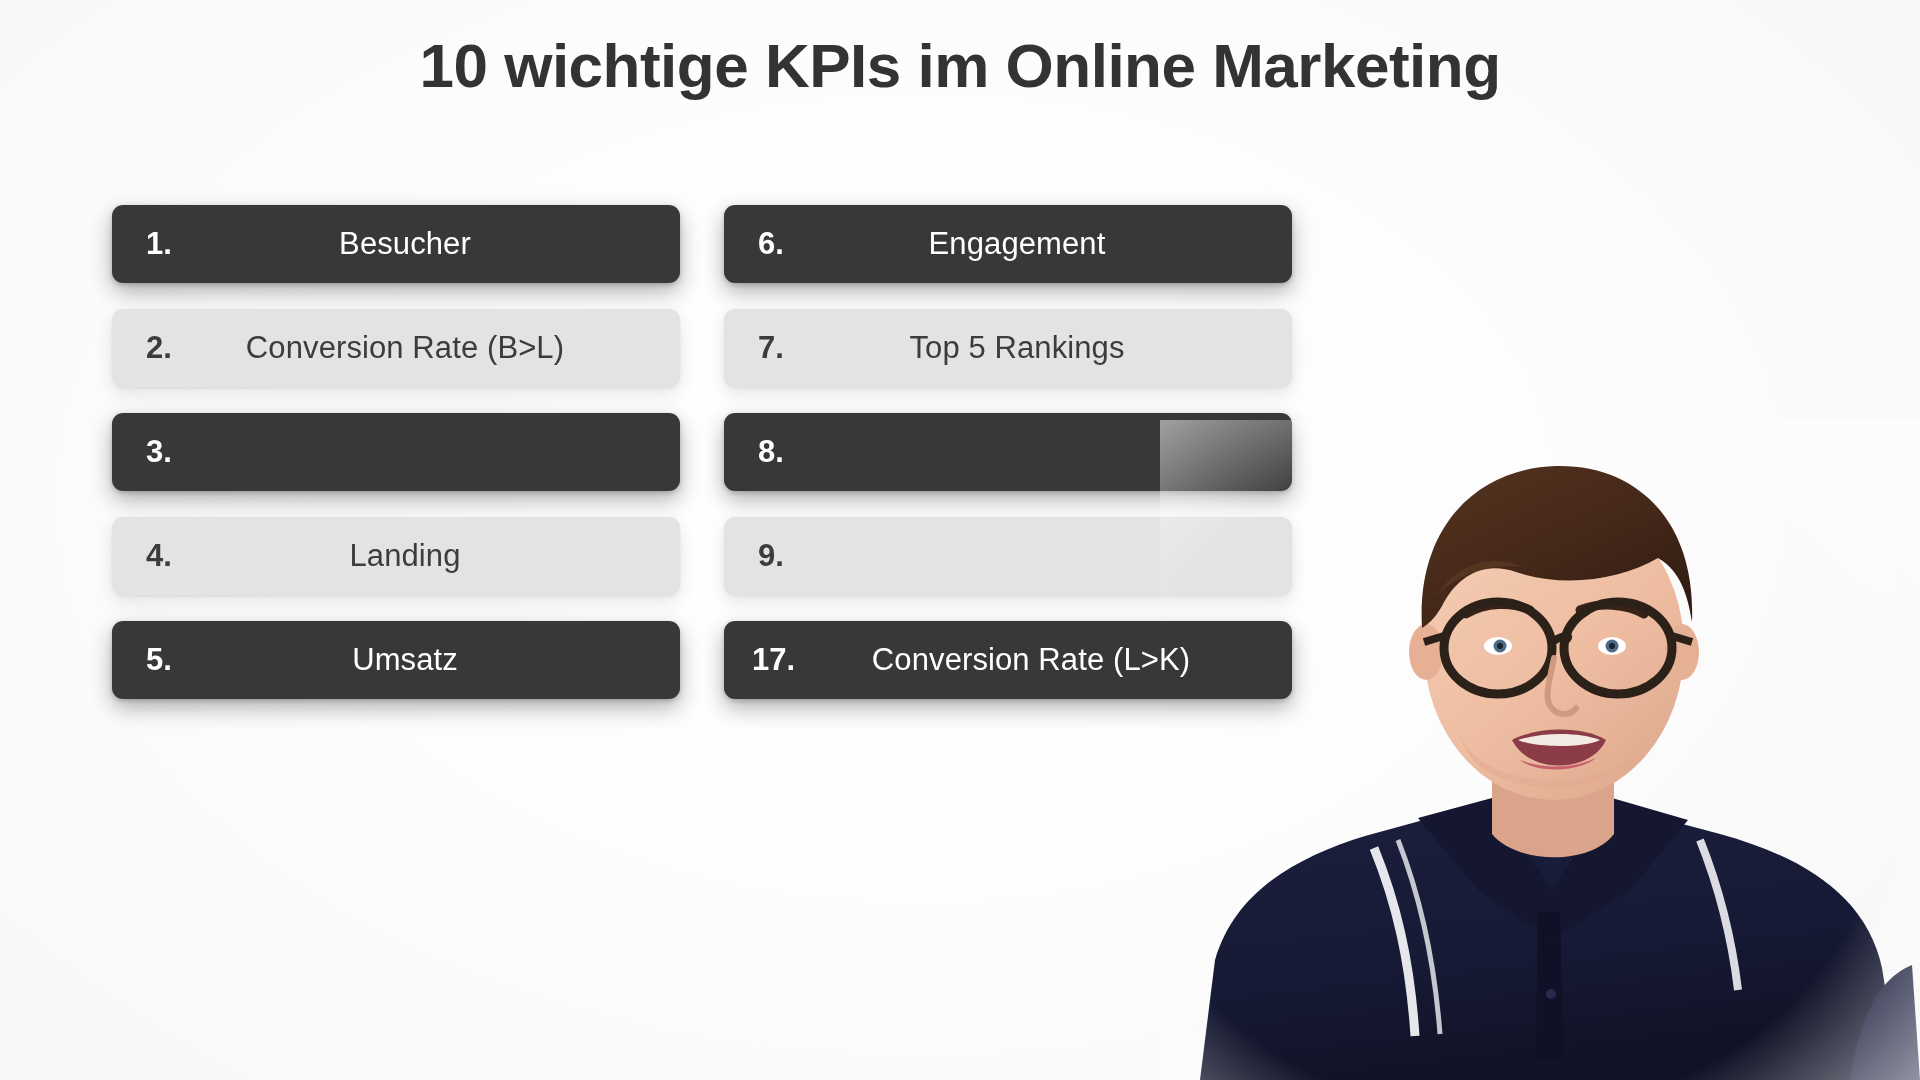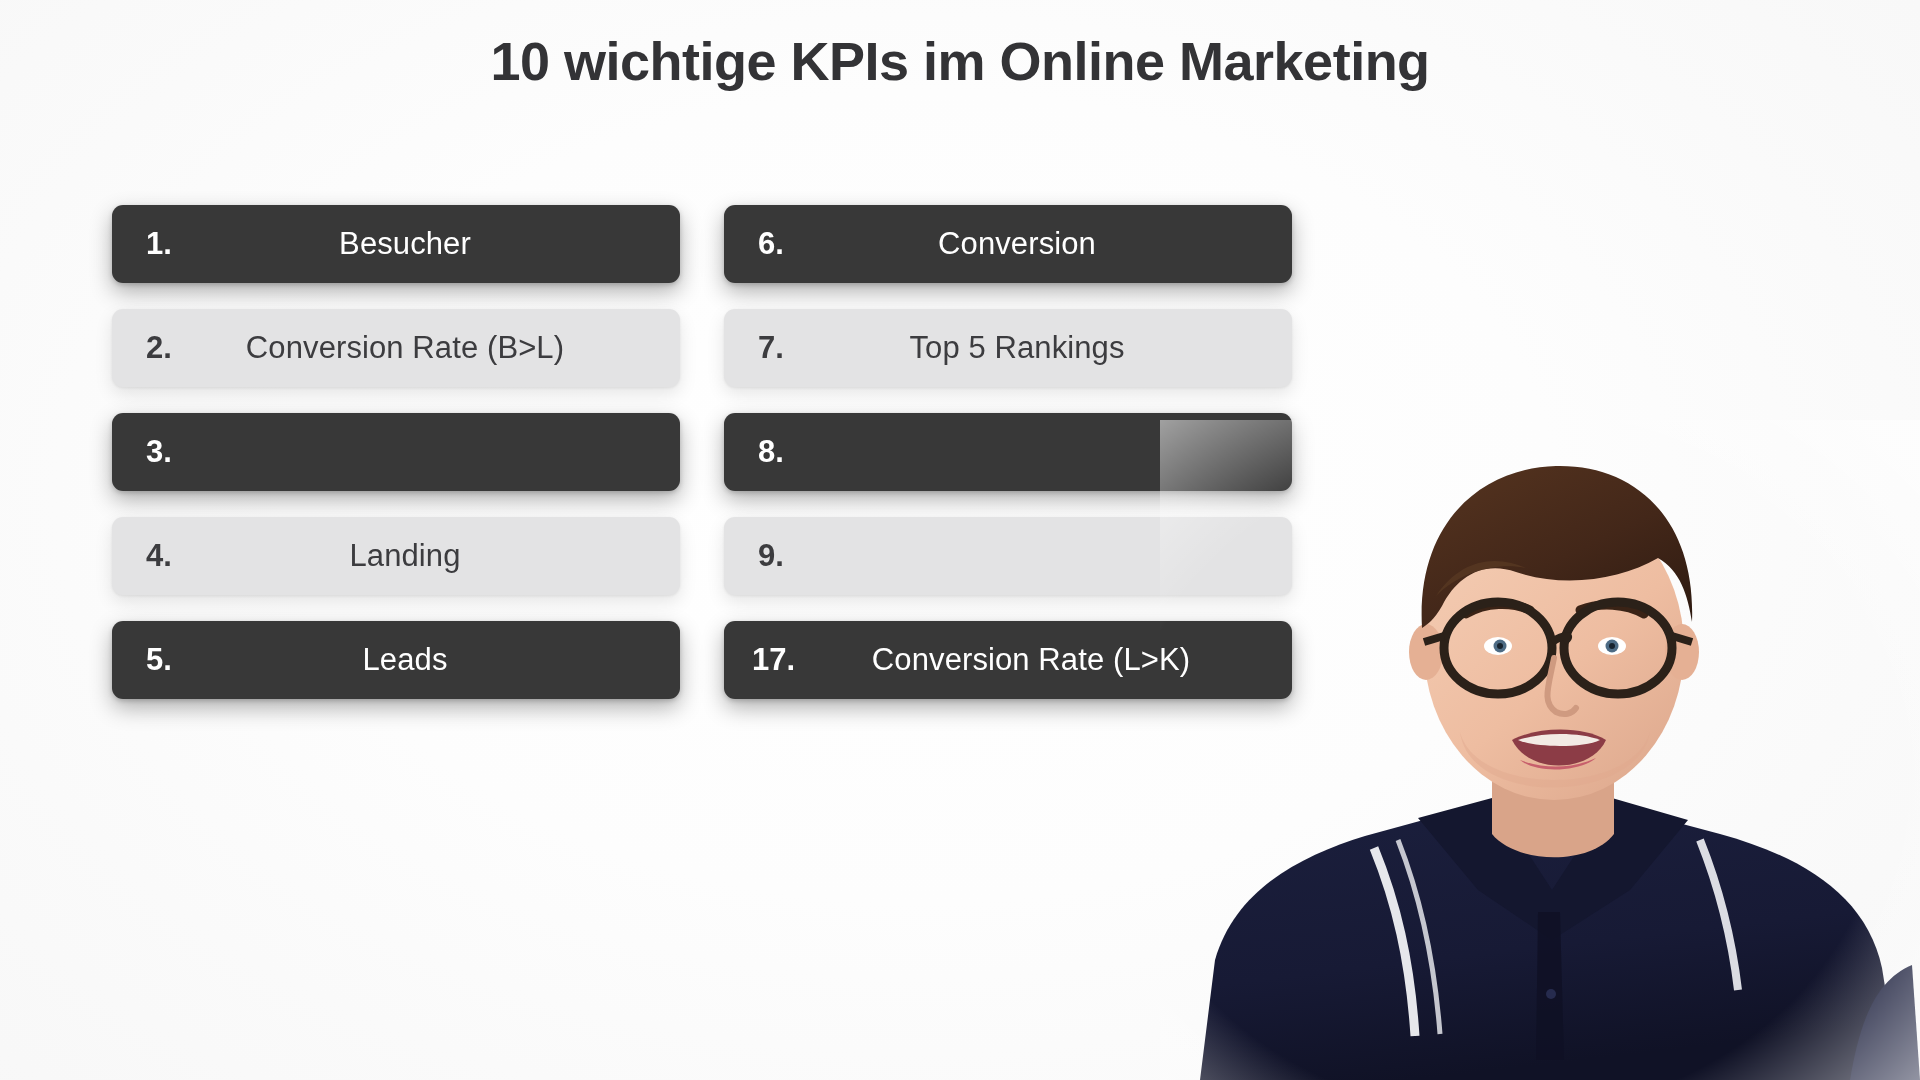--- a/index.html
+++ b/index.html
@@ -24,21 +24,21 @@
     overflow: hidden;
   }
 
   
   .title {
     position: absolute;
     top: 30px;
     left: 0;
     width: 1920px;
     text-align: center;
-    font-size: 54px;
+    font-size: 62px;
     font-weight: bold;
     letter-spacing: -0.5px;
     color: #333336;
     line-height: 1.15;
     white-space: nowrap;
   }
 
   
   .kpi-grid {
     position: absolute;
@@ -136,26 +136,26 @@
       <span class="kpi-num">3.</span>
     </div>
 
     <div class="kpi-bar light">
       <span class="kpi-num">4.</span>
       <span class="kpi-label">Landing</span>
     </div>
 
     <div class="kpi-bar dark">
       <span class="kpi-num">5.</span>
-      <span class="kpi-label">Leads</span>
+      <span class="kpi-label">Umsatz</span>
     </div>
 
     <div class="kpi-bar dark">
       <span class="kpi-num">6.</span>
-      <span class="kpi-label">Conversion</span>
+      <span class="kpi-label">Engagement</span>
     </div>
 
     <div class="kpi-bar light">
       <span class="kpi-num">7.</span>
       <span class="kpi-label">Top 5 Rankings</span>
     </div>
 
     <div class="kpi-bar dark">
       <span class="kpi-num">8.</span>
     </div>

